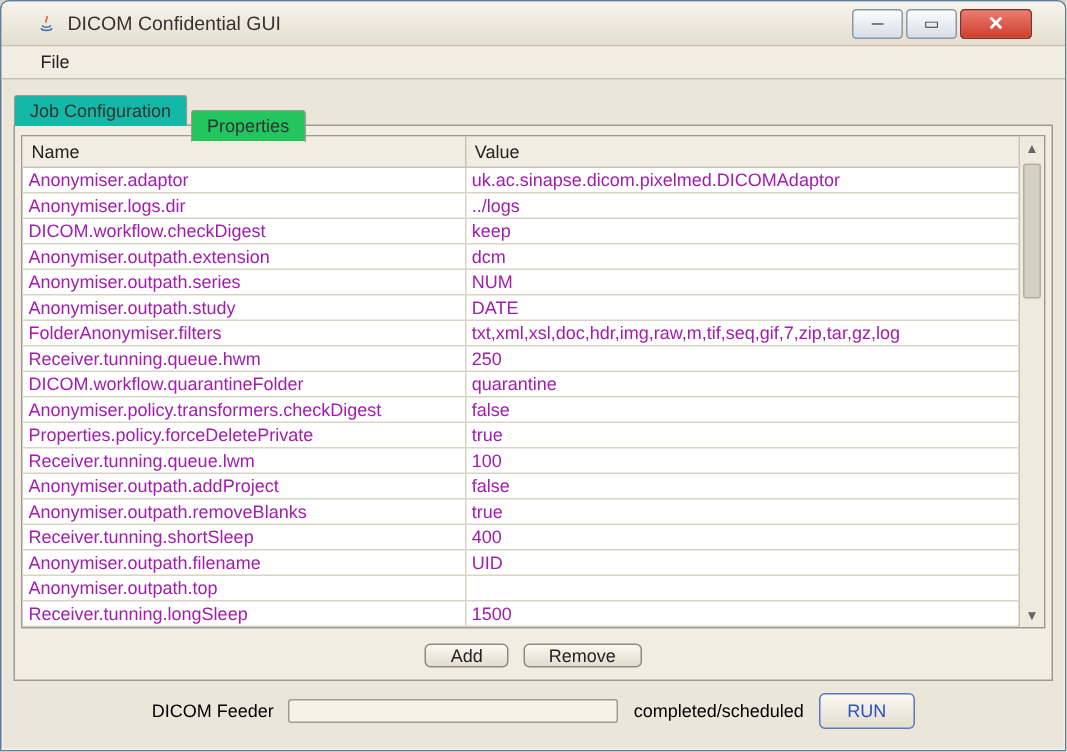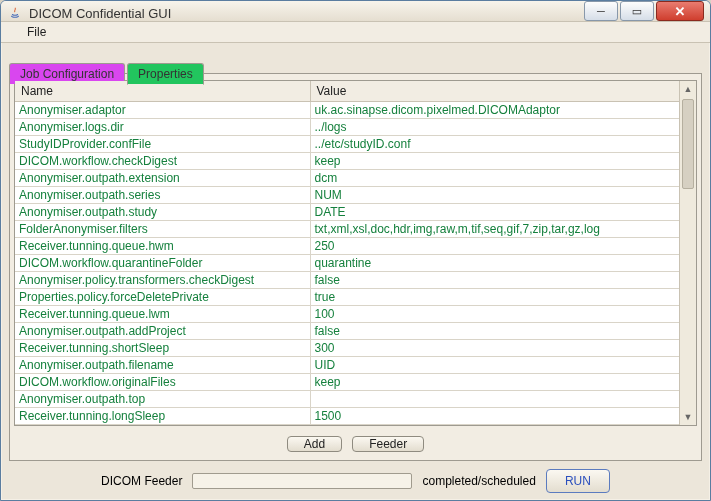--- a/index.html
+++ b/index.html
@@ -20,22 +20,22 @@
     border-radius: 6px 6px 0 0;
     overflow: hidden;
     box-shadow: inset 0 0 0 1px #f5f0e6;
     display: flex;
     flex-direction: column;
   }
   .titlebar {
     height: 30px;
     background: linear-gradient(#f7f4ec, #e5ded0);
     display: flex;
-    align-items: flex-end;
-    padding: 0 6px;
+    align-items: center;
+    padding: 0 22px;
     border-bottom: 1px solid #c9c2b3;
   }
   .titlebar .java-icon {
     width: 16px; height: 16px;
     margin-right: 6px;
     display: flex; align-items: center; justify-content: center;
   }
   .titlebar .title-text {
     flex: 1;
     color: #333;
@@ -81,25 +81,25 @@
   .tabs {
     display: flex;
     align-items: flex-end;
     height: 24px;
   }
   .tab {
     padding: 3px 10px;
     border: 1px solid #9e9a90;
     border-bottom: none;
     border-radius: 3px 3px 0 0;
-    background: #d946ef;
+    background: #14b8a6;
     color: #333;
     margin-right: 2px;
     position: relative;
-    top: 11px;
+    top: 1px;
   }
   .tab.active {
     background: #22c55e;
     z-index: 2;
     top: 12px;
     border-bottom: 1px solid #f2ede3;
   }
   .tab-panel {
     border: 1px solid #9e9a90;
     background: #f2ede3;
@@ -136,21 +136,21 @@
     padding: 3px 6px;
     color: #222;
     height: 20px;
   }
   thead th:first-child { border-left: none; width: 295px;}
   thead th:last-child { border-right: none; margin-left: 19px;}
   tbody td {
     border: 1px solid #d9d4c8;
     border-left: none;
     padding: 1px 4px;
-    color: #15803d;
+    color: #a21caf;
     height: 16px;
     white-space: nowrap;
     overflow: hidden;
   }
   tbody td:last-child { border-right: none; margin-left: 48px; }
   .vscroll {
     width: 17px;
     background: #efeadd;
     border-left: 1px solid #c9c2b3;
     position: relative;
@@ -250,24 +250,20 @@
             <tbody id="tbody">
                 <tr>
                   <td>Anonymiser.adaptor</td>
                   <td>uk.ac.sinapse.dicom.pixelmed.DICOMAdaptor</td>
                 </tr>
                 <tr>
                   <td>Anonymiser.logs.dir</td>
                   <td>../logs</td>
                 </tr>
                 <tr>
-                  <td>StudyIDProvider.confFile</td>
-                  <td>../etc/studyID.conf</td>
-                </tr>
-                <tr>
                   <td>DICOM.workflow.checkDigest</td>
                   <td>keep</td>
                 </tr>
                 <tr>
                   <td>Anonymiser.outpath.extension</td>
                   <td>dcm</td>
                 </tr>
                 <tr>
                   <td>Anonymiser.outpath.series</td>
                   <td>NUM</td>
@@ -298,51 +294,51 @@
                 </tr>
                 <tr>
                   <td>Receiver.tunning.queue.lwm</td>
                   <td>100</td>
                 </tr>
                 <tr>
                   <td>Anonymiser.outpath.addProject</td>
                   <td>false</td>
                 </tr>
                 <tr>
+                  <td>Anonymiser.outpath.removeBlanks</td>
+                  <td>true</td>
+                </tr>
+                <tr>
                   <td>Receiver.tunning.shortSleep</td>
-                  <td>300</td>
+                  <td>400</td>
                 </tr>
                 <tr>
                   <td>Anonymiser.outpath.filename</td>
                   <td>UID</td>
-                </tr>
-                <tr>
-                  <td>DICOM.workflow.originalFiles</td>
-                  <td>keep</td>
                 </tr>
                 <tr>
                   <td>Anonymiser.outpath.top</td>
                   <td></td>
                 </tr>
                 <tr>
                   <td>Receiver.tunning.longSleep</td>
                   <td>1500</td>
                 </tr>
               </tbody>
           </table>
         </div>
         <div class="vscroll">
           <div class="arrow up">▲</div>
           <div class="thumb"></div>
           <div class="arrow down">▼</div>
         </div>
       </div>
       <div class="btn-row">
         <div class="btn">Add</div>
-        <div class="btn">Feeder</div>
+        <div class="btn">Remove</div>
       </div>
     </div>
 
     <div class="footer-wrap">
       <div class="footer">
         <span>DICOM Feeder</span>
         <div class="progress"></div>
         <span>completed/scheduled</span>
         <div class="run-btn">RUN</div>
       </div>

